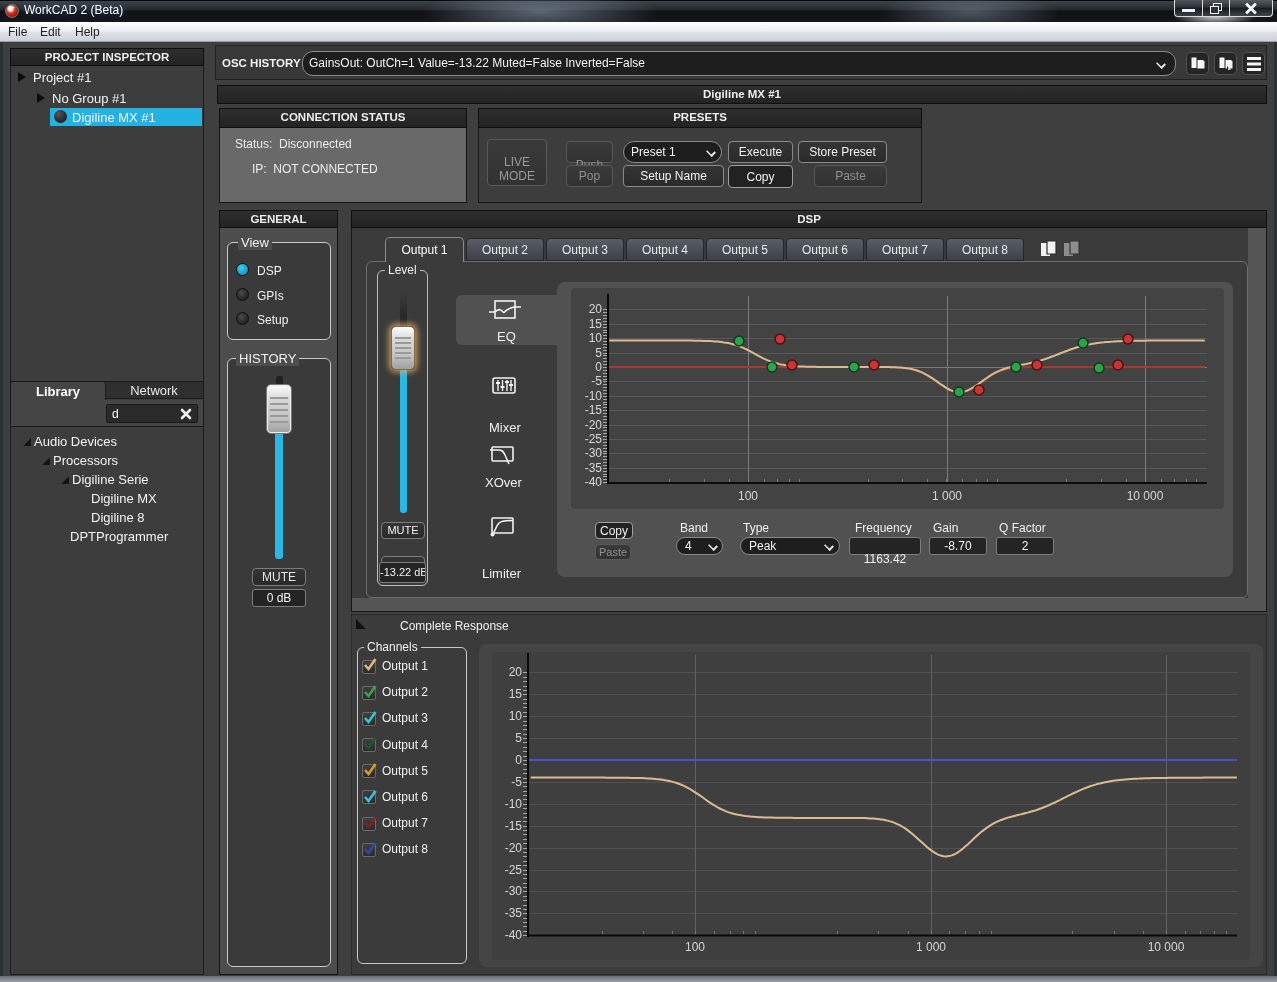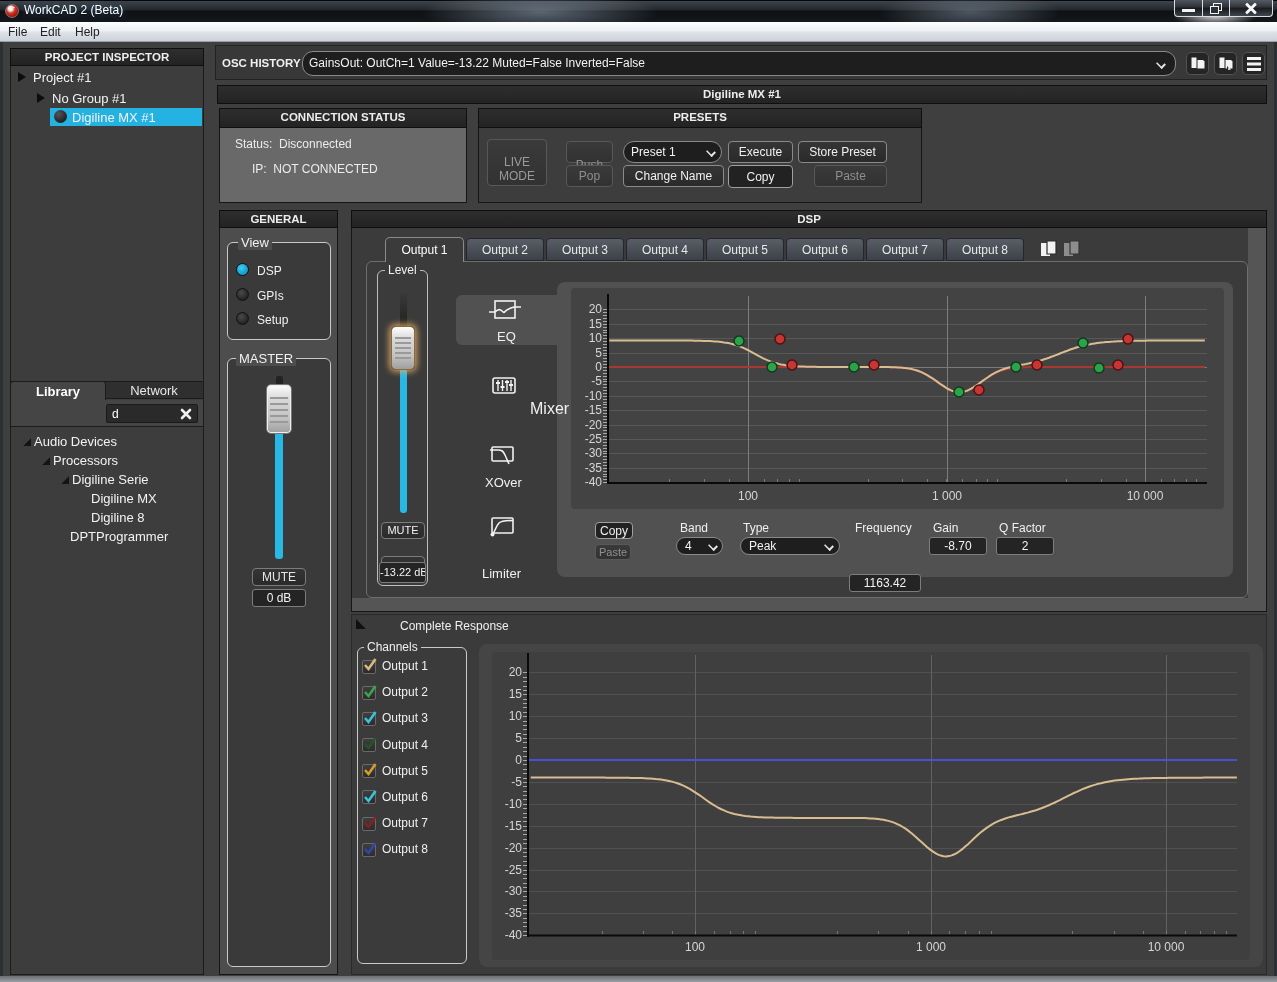--- a/index.html
+++ b/index.html
@@ -118,39 +118,39 @@
 
 <div class="abs" style="left:478px;top:108px;width:444px;height:95px;background:#3d3d3d;border:1px solid #161616;"></div>
 <div class="hdr abs" style="left:478px;top:108px;width:444px;height:20px;"><span>PRESETS</span></div>
 <div class="btn dis abs" style="left:487px;top:139px;width:60px;height:47px;padding-top:15px;color:#9a9a9a;">LIVE MODE</div>
 <div class="btn dis abs" style="left:566px;top:141px;width:47px;height:22px;padding-top:16px;">Push</div>
 <div class="btn dis abs" style="left:566px;top:165px;width:47px;height:22px;padding-top:3px;">Pop</div>
 <div class="dd abs" style="left:623px;top:141px;width:99px;height:22px;"><span style="position:relative;left:7px;top:3px;">Preset 1</span></div>
 <div class="chev" style="left:706px;top:147px;"></div>
 <div class="btn abs" style="left:728px;top:141px;width:65px;height:22px;padding-top:3px;">Execute</div>
 <div class="btn abs" style="left:798px;top:141px;width:89px;height:22px;padding-top:3px;">Store Preset</div>
-<div class="btn abs" style="left:623px;top:165px;width:101px;height:22px;padding-top:3px;">Change Name</div>
+<div class="btn abs" style="left:623px;top:165px;width:101px;height:22px;padding-top:3px;">Setup Name</div>
 <div class="btn abs" style="left:728px;top:165px;width:65px;height:23px;padding-top:4px;background:#222;border-color:#a0a0a0;">Copy</div>
 <div class="btn dis abs" style="left:814px;top:165px;width:73px;height:22px;padding-top:3px;">Paste</div>
 
 <div class="abs" style="left:219px;top:210px;width:119px;height:765px;background:#4d4d4d;border:1px solid #161616;"></div>
 <div class="hdr abs" style="left:219px;top:210px;width:119px;height:18px;"><span>GENERAL</span></div>
 
 <div class="fieldset abs" style="left:227px;top:242px;width:104px;height:98px;background:#3a3a3a;">
   <div class="legend" style="left:10px;">View</div>
 </div>
 <div class="abs" style="left:236px;top:263px;width:13px;height:13px;border-radius:50%;background:radial-gradient(circle at 40% 35%,#38d0f2,#1493c4 75%);border:1px solid #111;"></div>
 <div class="lbl" style="left:257px;top:264px;">DSP</div>
 <div class="abs" style="left:236px;top:288px;width:13px;height:13px;border-radius:50%;background:radial-gradient(circle at 40% 35%,#4a4a4a,#222 75%);border:1px solid #111;"></div>
 <div class="lbl" style="left:257px;top:289px;">GPIs</div>
 <div class="abs" style="left:236px;top:312px;width:13px;height:13px;border-radius:50%;background:radial-gradient(circle at 40% 35%,#4a4a4a,#222 75%);border:1px solid #111;"></div>
 <div class="lbl" style="left:257px;top:313px;">Setup</div>
 
 <div class="fieldset abs" style="left:227px;top:358px;width:104px;height:609px;background:#3a3a3a;">
-  <div class="legend" style="left:8px;font-size:13px;">MASTER</div>
+  <div class="legend" style="left:8px;font-size:13px;">HISTORY</div>
 </div>
 <div class="abs" style="left:276px;top:376px;width:7px;height:12px;background:#232323;border-radius:2px;"></div>
 <div class="abs" style="left:275px;top:430px;width:8px;height:129px;background:#29b7e4;border-radius:3px;"></div>
 <div class="abs" style="left:266px;top:384px;width:26px;height:50px;border-radius:5px;background:linear-gradient(#fdfdfd,#d8d8d8 30%,#c2c2c2 70%,#9f9f9f);border:1px solid #777;box-shadow:inset 0 0 0 1px #eee;">
   <div style="margin:8px 3px;height:32px;background:repeating-linear-gradient(#0000 0,#0000 4px,#9a9a9a 4px,#9a9a9a 6px);"></div>
 </div>
 <div class="btn abs" style="left:252px;top:568px;width:54px;height:18px;padding-top:1px;border-color:#7b7b7b;color:#e6e6e6;">MUTE</div>
 <div class="inp abs" style="left:252px;top:589px;width:54px;height:18px;padding-top:1px;">0 dB</div>
 
 <div class="abs" style="left:351px;top:210px;width:916px;height:402px;background:#555555;border:1px solid #161616;"></div>
@@ -196,21 +196,21 @@
  <rect x="7" y="3" width="20" height="17" fill="none" stroke="#f2f2f2" stroke-width="1.6"></rect>
  <path d="M1 14 h6 M27 9 h6" stroke="#f2f2f2" stroke-width="1.6" fill="none"></path>
  <path d="M7 14 c3 -3 5 -3 7 -1 c1.5 1.5 2 2 3 0.5 c1.5 -2 4 -2.5 6 -3.5 c1.5 -0.7 3 -0.8 4 -1" fill="none" stroke="#f2f2f2" stroke-width="1.6"></path>
 </svg>
 <div class="lbl" style="left:497px;top:329px;font-size:13px;">EQ</div>
 <svg class="abs" style="left:492px;top:377px;" width="24" height="17" viewBox="0 0 24 17">
  <rect x="1" y="1" width="22" height="15" rx="2" fill="none" stroke="#f2f2f2" stroke-width="1.6"></rect>
  <path d="M6 3 v11 M10.5 3 v11 M15 3 v11 M19 3 v11" stroke="#f2f2f2" stroke-width="1.4"></path>
  <path d="M4 6 h4 M8.5 10 h4 M13 5 h4 M17 8 h4" stroke="#f2f2f2" stroke-width="1.8"></path>
 </svg>
-<div class="lbl" style="left:489px;top:400px;font-size:16px;margin-left:41px;">Mixer</div>
+<div class="lbl" style="left:489px;top:420px;font-size:13px;">Mixer</div>
 <svg class="abs" style="left:489px;top:444px;" width="28" height="22" viewBox="0 0 28 22">
  <rect x="3" y="3" width="21" height="14" rx="1" fill="none" stroke="#f2f2f2" stroke-width="1.6"></rect>
  <path d="M1 6 h8 c4 0 5 1 7 5 c1.5 3 2.5 6 4 9" fill="none" stroke="#f2f2f2" stroke-width="1.6"></path>
 </svg>
 <div class="lbl" style="left:485px;top:475px;font-size:13px;">XOver</div>
 <svg class="abs" style="left:489px;top:515px;" width="28" height="23" viewBox="0 0 28 23">
  <rect x="3" y="3" width="21" height="15" rx="1" fill="none" stroke="#f2f2f2" stroke-width="1.6"></rect>
  <path d="M3 20 c3 -3 4 -9 7 -12 c2 -2 8 -2.5 14 -2.5" fill="none" stroke="#f2f2f2" stroke-width="1.6"></path>
  <circle cx="3.5" cy="19.5" r="2" fill="#f2f2f2"></circle>
 </svg>
@@ -356,21 +356,21 @@
 
 <div class="btn abs" style="left:595px;top:522px;width:38px;height:17px;padding-top:1px;background:#222;border-color:#a0a0a0;">Copy</div>
 <div class="btn dis abs" style="left:595px;top:544px;width:36px;height:16px;padding-top:1px;font-size:11px;">Paste</div>
 <div class="lbl" style="left:680px;top:521px;">Band</div>
 <div class="dd abs" style="left:676px;top:537px;width:47px;height:18px;"><span style="position:relative;left:8px;top:1px;">4</span></div>
 <div class="chev" style="left:708px;top:541px;"></div>
 <div class="lbl" style="left:743px;top:521px;">Type</div>
 <div class="dd abs" style="left:740px;top:537px;width:100px;height:18px;"><span style="position:relative;left:8px;top:1px;">Peak</span></div>
 <div class="chev" style="left:824px;top:541px;"></div>
 <div class="lbl" style="left:855px;top:521px;">Frequency</div>
-<div class="inp abs" style="left:849px;top:537px;width:72px;height:18px;padding-top:1px;margin-top:37px;">1163.42</div>
+<div class="inp abs" style="left:849px;top:537px;width:72px;height:18px;padding-top:14px;">1163.42</div>
 <div class="lbl" style="left:933px;top:521px;">Gain</div>
 <div class="inp abs" style="left:929px;top:537px;width:58px;height:18px;padding-top:1px;">-8.70</div>
 <div class="lbl" style="left:999px;top:521px;">Q Factor</div>
 <div class="inp abs" style="left:996px;top:537px;width:58px;height:18px;padding-top:1px;">2</div>
 
 <div class="abs" style="left:351px;top:614px;width:916px;height:361px;background:#3b3b3b;border:1px solid #2a2a2a;"></div>
 <div class="abs" style="left:356px;top:618px;width:11px;height:11px;background:#101010;clip-path:polygon(0 10%, 90% 100%, 0 100%);"></div>
 <div class="lbl" style="left:400px;top:619px;">Complete Response</div>
 
 <div class="fieldset abs" style="left:357px;top:647px;width:110px;height:317px;">

